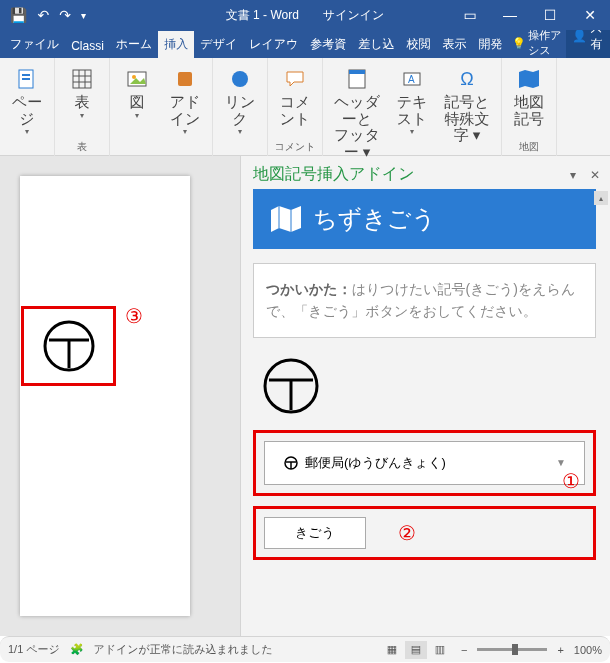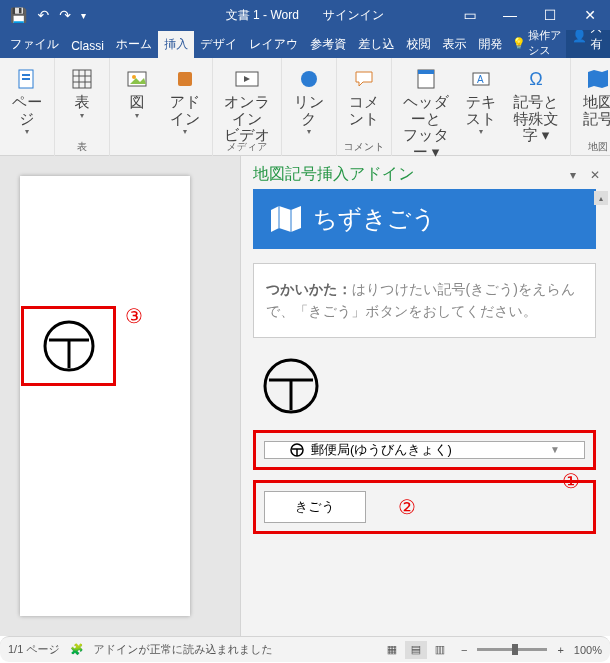--- a/index.html
+++ b/index.html
@@ -122,24 +122,24 @@
   .preview { margin: 0 0 14px 8px; }
   .num1 { position:absolute; right:30px; top:280px; color:#e60000; font-size:20px;}
   .box1 {
     border: 3px solid #e60000;
     padding: 8px;
     margin-bottom: 10px;
   }
   .combo {
     background: white;
     border: 1px solid #aaa;
-    height: 18px;
-    display: flex;
-    align-items: center;
-    padding: 0 24px;
+    height: 44px;
+    display: flex;
+    align-items: center;
+    padding: 0 18px;
     font-size: 13px;
     justify-content: space-between;
   }
   .combo .arrow { color:#888; font-size:10px;}
   .box2 {
     border: 3px solid #e60000;
     padding: 8px;
     display: flex;
     align-items: center;
     gap: 32px;
@@ -261,35 +261,20 @@
               <rect x="4" y="4" width="14" height="14" fill="#d97f2e" rx="2"></rect>
             </svg>
           </div>
         <div class="lbl">アドイン</div>
           <div class="drp">▾</div>
       </div>
     </div>
   </div>
   <div class="rgroup">
     <div class="items">
-      <div class="ritm wide">
-        <div class="icn">
-            <svg width="26" height="22">
-              <rect x="2" y="4" width="22" height="14" fill="#fff" stroke="#555"></rect>
-              <path d="M10 8 L16 11 L10 14 Z" fill="#555"></path>
-            </svg>
-          </div>
-        <div class="lbl" style="white-space:pre-line">オンライン
-ビデオ</div>
-      </div>
-    </div>
-    <div class="glabel">メディア</div>
-  </div>
-  <div class="rgroup">
-    <div class="items">
       <div class="ritm">
         <div class="icn">
             <svg width="22" height="22">
               <circle cx="11" cy="11" r="8" fill="#2b7cd3"></circle>
             </svg>
           </div>
         <div class="lbl">リンク</div>
           <div class="drp">▾</div>
       </div>
     </div>

